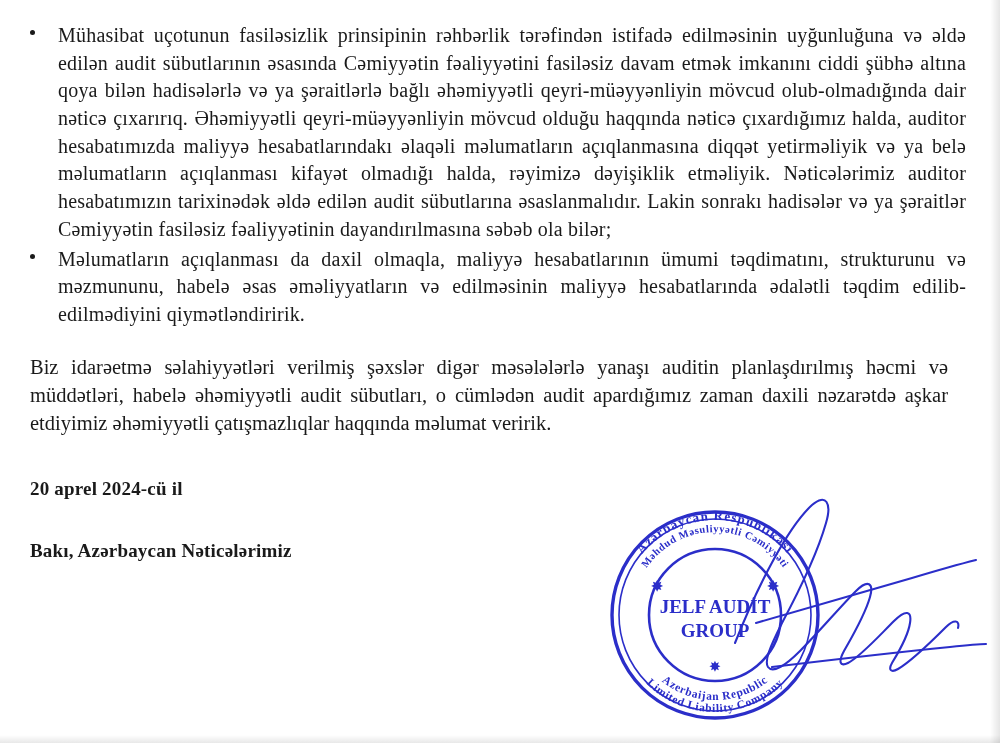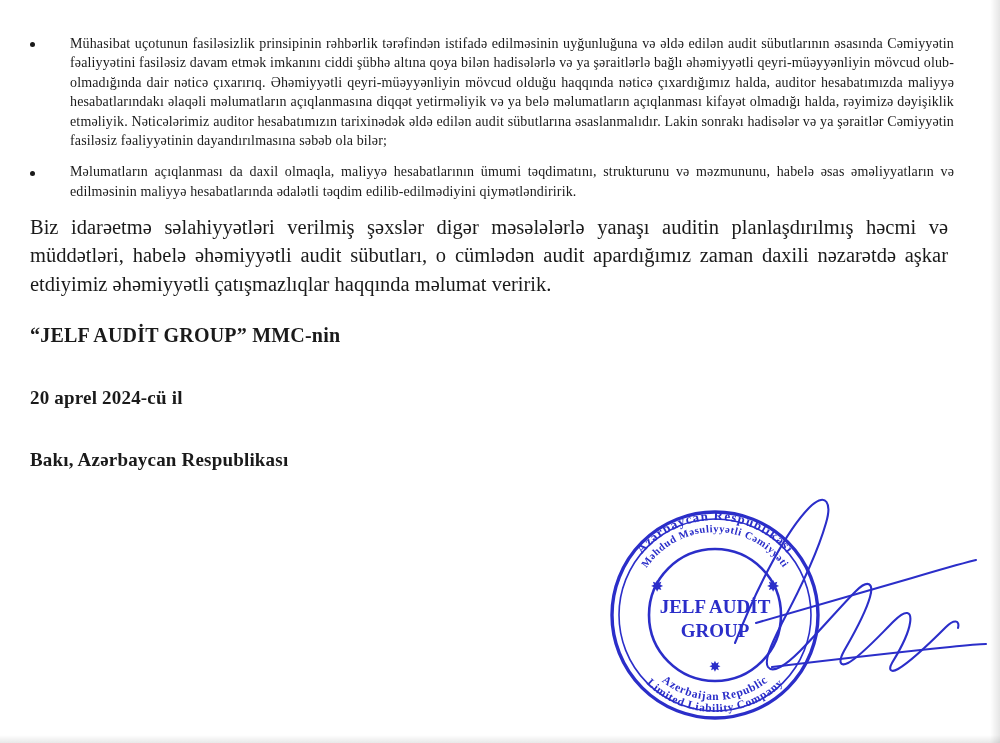--- a/index.html
+++ b/index.html
@@ -35,32 +35,32 @@
   .bullet-item .bullet-dot {
     position: absolute;
     left: 14px;
     top: 0.52em;
     width: 5px;
     height: 5px;
     background: #1a1a1a;
     border-radius: 50%;
   }
   .para {
-    font-size: 14px;
+    font-size: 20px;
     line-height: 1.385;
     text-align: justify;
     text-justify: inter-word;
-    margin: 12px;
+    margin: 0;
     letter-spacing: 0.01em;
   }
   .body-para {
     font-size: 20.5px;
     line-height: 1.385;
     text-align: justify;
-    margin: 6px 0 0 14px;
+    margin: 24px 0 0 14px;
     max-width: 918px;
   }
   .sig-block {
     margin: 26px 0 0 14px;
   }
   .sig-line {
     font-size: 20px;
     font-weight: bold;
     margin-bottom: 27px;
     letter-spacing: 0.01em;
@@ -114,23 +114,22 @@
     </li>
     <li class="bullet-item">
       <span class="bullet-dot"></span>
       <p class="para">Məlumatların açıqlanması da daxil olmaqla, maliyyə hesabatlarının ümumi təqdimatını, strukturunu və məzmununu, habelə əsas əməliyyatların və edilməsinin maliyyə hesabatlarında ədalətli təqdim edilib-edilmədiyini qiymətləndiririk.</p>
     </li>
   </ul>
 
   <p class="body-para">Biz idarəetmə səlahiyyətləri verilmiş şəxslər digər məsələlərlə yanaşı auditin planlaşdırılmış həcmi və müddətləri, habelə əhəmiyyətli audit sübutları, o cümlədən audit apardığımız zaman daxili nəzarətdə aşkar etdiyimiz əhəmiyyətli çatışmazlıqlar haqqında məlumat veririk.</p>
 
   <div class="sig-block">
-    <div class="sig-line">“JELF AUDİT GROUP” MMC-nin</div>
     <div class="sig-line plain">20 aprel 2024-cü il</div>
-    <div class="sig-line plain">Bakı, Azərbaycan Respublikası</div>
+    <div class="sig-line plain">Bakı, Azərbaycan Nəticələrimiz</div>
   </div>
 
   <div class="stamp-area">
     <svg class="stamp-svg" width="430" height="278" viewBox="0 0 430 278" xmlns="http://www.w3.org/2000/svg">
       <defs>
         <path id="arcTop" d="M 60,150 A 95,95 0 0 1 250,150"></path>
         <path id="arcTop2" d="M 72,150 A 83,83 0 0 1 238,150"></path>
         <path id="arcBot" d="M 58,150 A 97,97 0 0 0 252,150"></path>
         <path id="arcBot2" d="M 70,150 A 85,85 0 0 0 240,150"></path>
       </defs>

